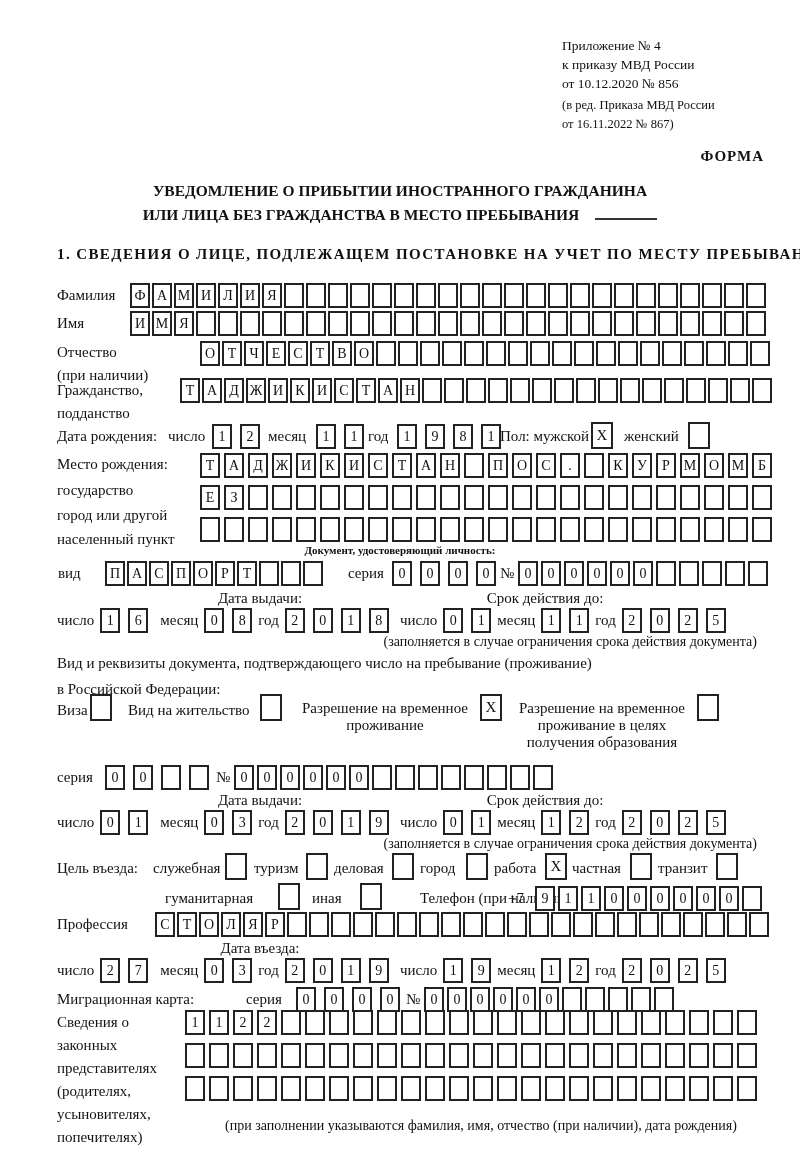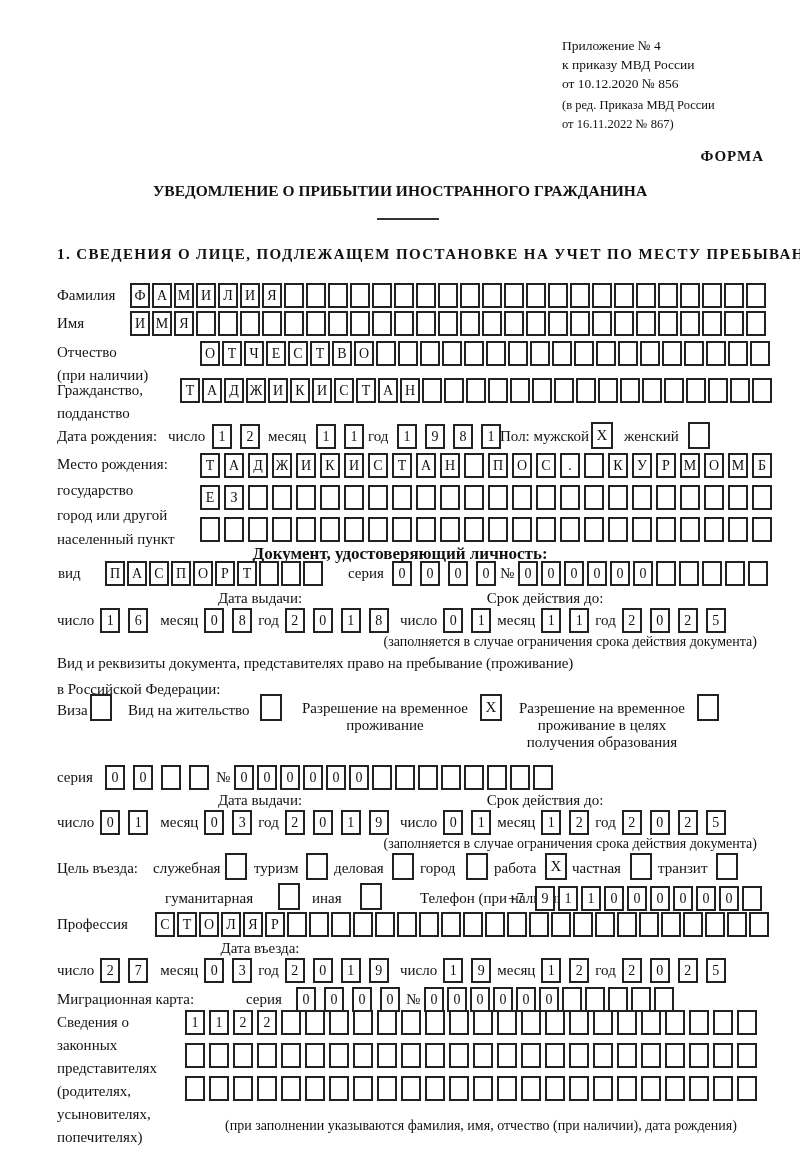--- a/index.html
+++ b/index.html
@@ -32,21 +32,21 @@
     <div>Приложение № 4</div>
     <div>к приказу МВД России</div>
     <div>от 10.12.2020 № 856</div>
     <div style="font-size:12.5px;margin-top:3px;">(в ред. Приказа МВД России</div>
     <div style="font-size:12.5px;">от 16.11.2022 № 867)</div>
   </div>
   <div class="abs b" style="right:36px;top:148px;font-size:15px;letter-spacing:1px;">ФОРМА</div>
 
   <div class="abs b ctr" style="left:40px;top:182px;width:720px;font-size:15.5px;">УВЕДОМЛЕНИЕ О ПРИБЫТИИ ИНОСТРАННОГО ГРАЖДАНИНА</div>
   <div class="abs b ctr" style="left:40px;top:204px;width:720px;font-size:15.5px;">
-    <span class="blank-line"></span>
+    <span>ИЛИ ЛИЦА БЕЗ ГРАЖДАНСТВА В МЕСТО ПРЕБЫВАНИЯ</span><span class="blank-line"></span>
   </div>
 
   <div class="abs b" style="left:57px;top:246px;font-size:15px;letter-spacing:1.4px;">1. СВЕДЕНИЯ О ЛИЦЕ, ПОДЛЕЖАЩЕМ ПОСТАНОВКЕ НА УЧЕТ ПО МЕСТУ ПРЕБЫВАНИЯ</div>
 
   <div class="abs lbl" style="left:57px;top:287px;">Фамилия</div>
   <div class="abs cg" style="left:130px;top:283px;">
       <span class="cell">Ф</span>
       <span class="cell">А</span>
       <span class="cell">М</span>
       <span class="cell">И</span>
@@ -276,21 +276,21 @@
       <span class="cell"></span>
       <span class="cell"></span>
       <span class="cell"></span>
       <span class="cell"></span>
       <span class="cell"></span>
       <span class="cell"></span>
       <span class="cell"></span>
       <span class="cell"></span>
     </div>
 
-  <div class="abs b ctr" style="left:40px;top:544px;width:720px;font-size:17px;">Документ, удостоверяющий личность:</div>
+  <div class="abs b ctr" style="left:40px;top:544px;width:720px;font-size:11px;">Документ, удостоверяющий личность:</div>
   <div class="abs lbl" style="left:58px;top:565px;">вид</div>
   <div class="abs cg" style="left:105px;top:561px;">
       <span class="cell">П</span>
       <span class="cell">А</span>
       <span class="cell">С</span>
       <span class="cell">П</span>
       <span class="cell">О</span>
       <span class="cell">Р</span>
       <span class="cell">Т</span>
       <span class="cell"></span>
@@ -354,21 +354,21 @@
     <span class="lbl">год</span>
     <span class="cg">
         <span class="cell">2</span>
         <span class="cell">0</span>
         <span class="cell">2</span>
         <span class="cell">5</span>
       </span>
   </div>
   <div class="abs sm" style="right:43px;top:634px;">(заполняется в случае ограничения срока действия документа)</div>
 
-  <div class="abs lbl" style="left:57px;top:655px;">Вид и реквизиты документа, представителях право на пребывание (проживание)</div>
+  <div class="abs lbl" style="left:57px;top:655px;">Вид и реквизиты документа, подтверждающего число на пребывание (проживание)</div>
   <div class="abs lbl" style="left:57px;top:681px;">в Российской Федерации:</div>
 
   <div class="abs lbl" style="left:57px;top:702px;">Виза</div>
   <div class="abs cg cb" style="left:90px;top:694px;">
       <span class="cell"></span>
     </div>
   <div class="abs lbl" style="left:128px;top:702px;">Вид на жительство</div>
   <div class="abs cg cb" style="left:260px;top:694px;">
       <span class="cell"></span>
     </div>

